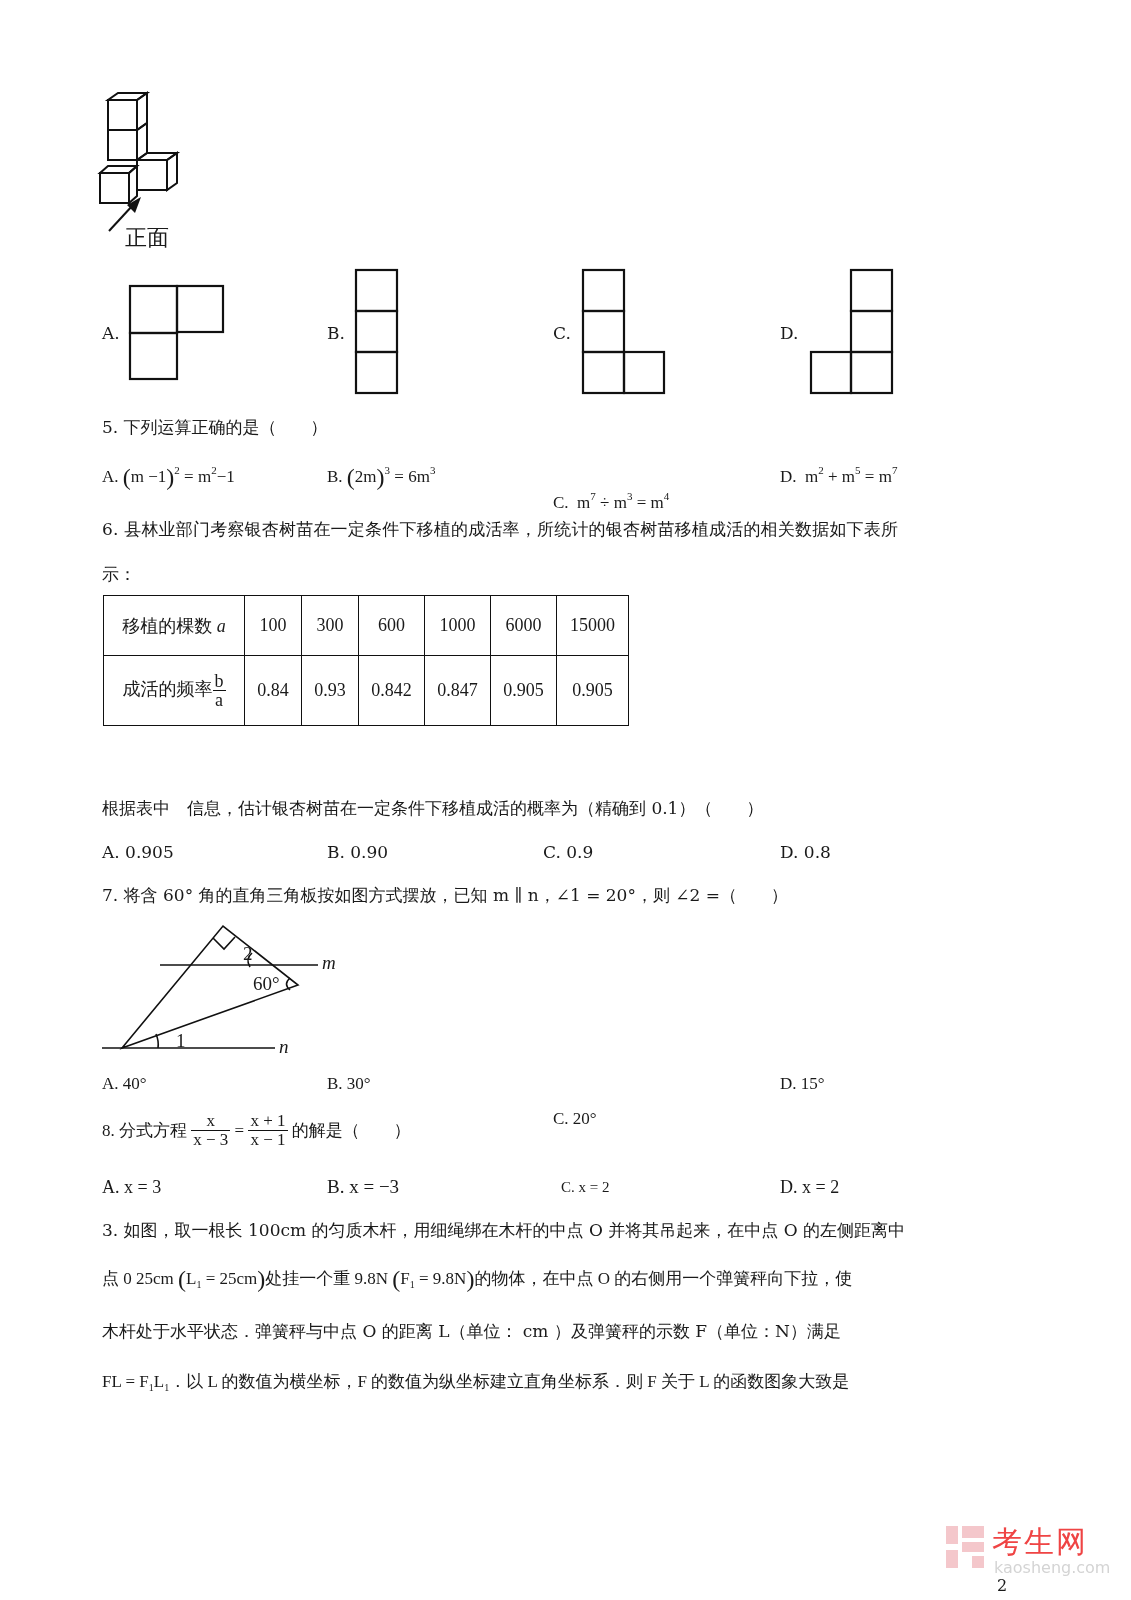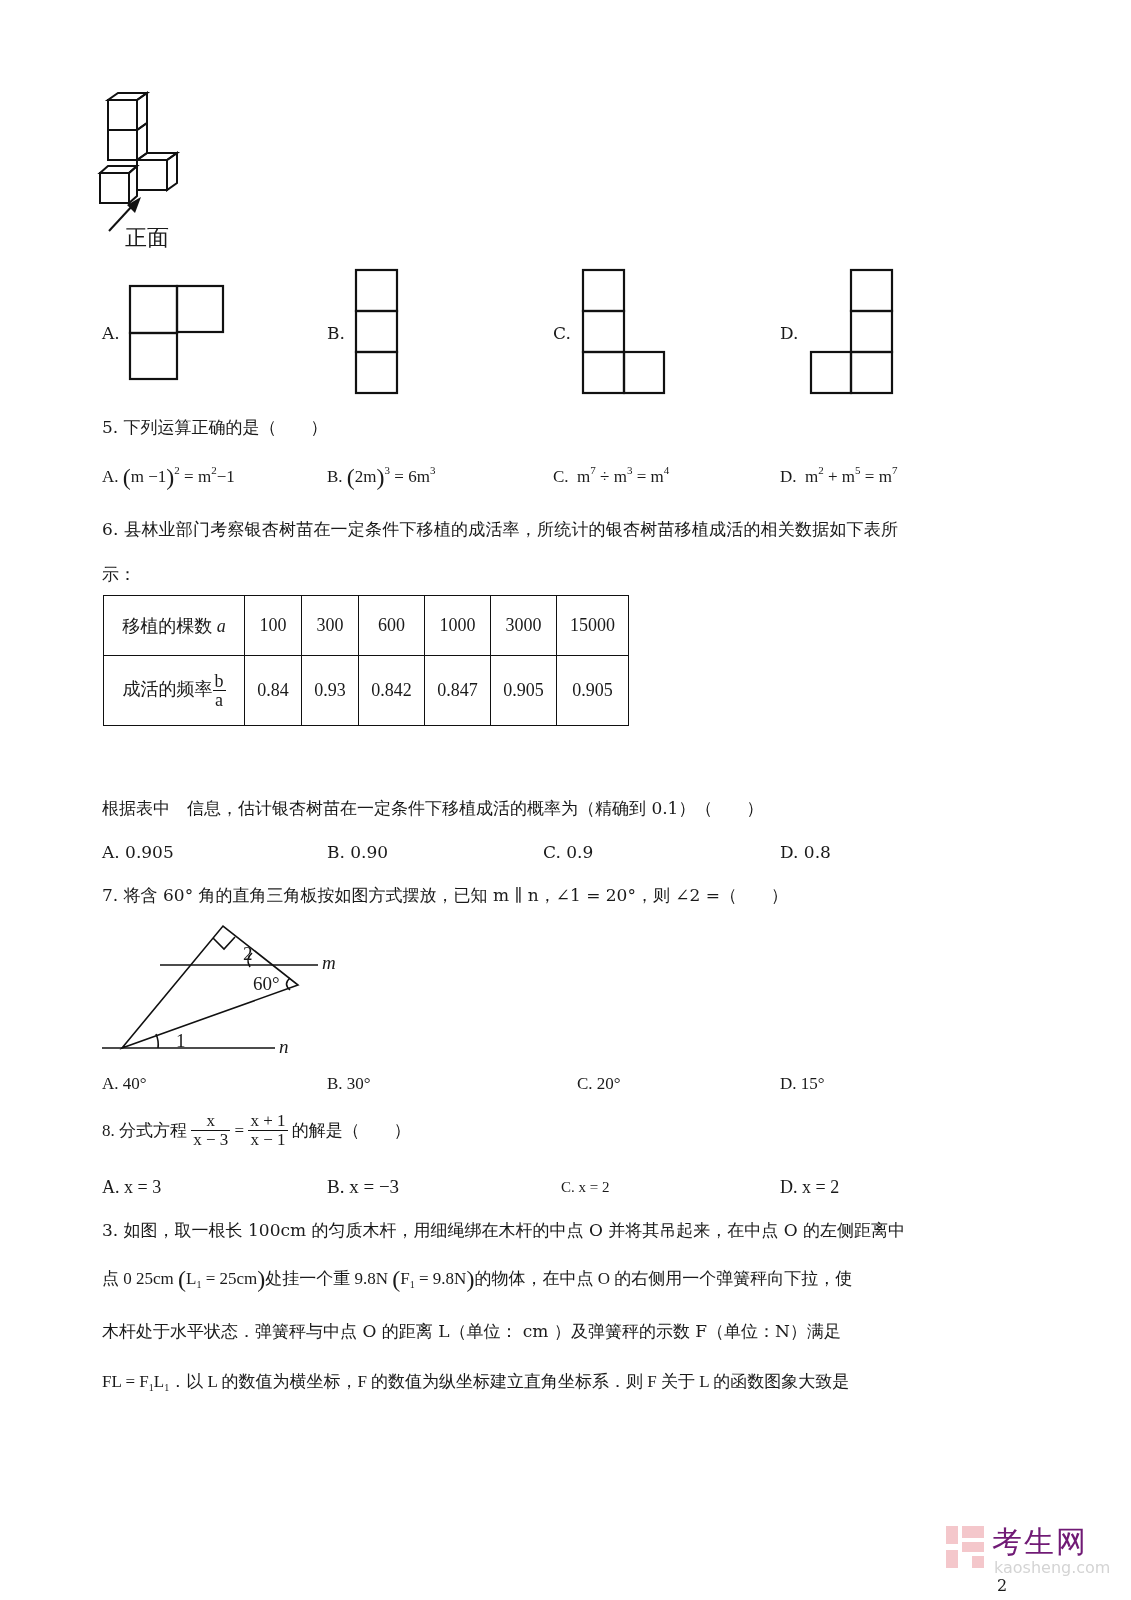--- a/index.html
+++ b/index.html
@@ -91,21 +91,21 @@
 <div class="opt math" style="left:102px;top:466px;">
   <span>A.</span>
   <span class="paren">(</span><span>m −1</span><span class="paren">)</span><sup>2</sup>
   <span>= m</span><sup>2</sup><span>−1</span>
 </div>
 <div class="opt math" style="left:327px;top:466px;">
   <span>B.</span>
   <span class="paren">(</span><span>2m</span><span class="paren">)</span><sup>3</sup>
   <span>= 6m</span><sup>3</sup>
 </div>
-<div class="opt math" style="left:553px;top:466px;">
+<div class="opt math" style="left:553px;top:492px;">
   <span>C.</span>&nbsp;
   <span>m</span><sup>7</sup>
   <span>÷ m</span><sup>3</sup>
   <span>= m</span><sup>4</sup>
 </div>
 <div class="opt math" style="left:780px;top:466px;">
   <span>D.</span>&nbsp;
   <span>m</span><sup>2</sup>
   <span>+ m</span><sup>5</sup>
   <span>= m</span><sup>7</sup>
@@ -115,21 +115,21 @@
 <div class="abs txt" style="left:102px;top:563px;">示：</div>
 
 <table class="data">
   <tbody>
       <tr>
     <td style="width:140px;"><span>移植的棵数</span> <i class="v">a</i></td>
     <td style="width:56px;">100</td>
     <td style="width:56px;">300</td>
     <td style="width:65px;">600</td>
     <td style="width:65px;">1000</td>
-    <td style="width:65px;">3000</td>
+    <td style="width:65px;">6000</td>
     <td style="width:71px;">15000</td>
   </tr>
   <tr class="tall">
     <td><span>成活的频率</span><span class="frac"><span class="num">b</span><span class="den">a</span></span></td>
     <td>0.84</td>
     <td>0.93</td>
     <td>0.842</td>
     <td>0.847</td>
     <td>0.905</td>
     <td>0.905</td>
@@ -157,21 +157,21 @@
 </svg>
 <div class="abs" style="left:243px;top:943px;font-size:19px;font-family:'Liberation Serif',serif;"></div>
 <div class="abs" style="left:243px;top:943px;font-size:19px;font-family:'Liberation Serif',serif;">2</div>
 <div class="abs" style="left:253px;top:973px;font-size:19px;font-family:'Liberation Serif',serif;">60°</div>
 <div class="abs" style="left:322px;top:952px;font-size:19px;font-style:italic;font-family:'Liberation Serif',serif;">m</div>
 <div class="abs" style="left:176px;top:1030px;font-size:19px;font-family:'Liberation Serif',serif;">1</div>
 <div class="abs" style="left:279px;top:1036px;font-size:19px;font-style:italic;font-family:'Liberation Serif',serif;">n</div>
 
 <div class="opt math" style="left:102px;top:1073px;">A.  40°</div>
 <div class="opt math" style="left:327px;top:1073px;">B.  30°</div>
-<div class="opt math" style="left:553px;top:1073px;margin-left:24px;">C.  20°</div>
+<div class="opt math" style="left:553px;top:1108px;">C.  20°</div>
 <div class="opt math" style="left:780px;top:1073px;">D.  15°</div>
 
 <div class="abs txt math" style="left:102px;top:1112px;line-height:18px;">
   <span style="vertical-align:middle;">8. 分式方程</span>
   <span class="frac"><span class="num">x</span><span class="den">x − 3</span></span>
   <span style="vertical-align:middle;">=</span>
   <span class="frac"><span class="num">x + 1</span><span class="den">x − 1</span></span>
   <span style="vertical-align:middle;">的解是（　　）</span>
 </div>
 <div class="opt math" style="left:102px;top:1176px;font-size:18px;">A.  x = 3</div>
@@ -193,16 +193,16 @@
 <div class="wm">
   <svg style="left:0;top:4px;" width="40" height="42" viewBox="0 0 40 42">
     <g fill="#f4c7cb">
       <rect x="0" y="0" width="12" height="18"></rect>
       <rect x="0" y="24" width="12" height="18"></rect>
       <rect x="16" y="0" width="22" height="12"></rect>
       <rect x="16" y="16" width="22" height="10"></rect>
       <rect x="26" y="30" width="12" height="12"></rect>
     </g>
   </svg>
-  <div class="abs" style="left:46px;top:0;font-size:30px;color:#701a75;font-family:'DejaVu Sans',sans-serif;letter-spacing:2px;">考生网</div>
+  <div class="abs" style="left:46px;top:0;font-size:30px;color:#ef4444;font-family:'DejaVu Sans',sans-serif;letter-spacing:2px;">考生网</div>
   <div class="abs" style="left:48px;top:36px;font-size:16px;color:#d4d4d4;font-family:'DejaVu Sans',sans-serif;">kaosheng.com</div>
 </div>
 <div class="pagenum">2</div>
 
 </body></html>

